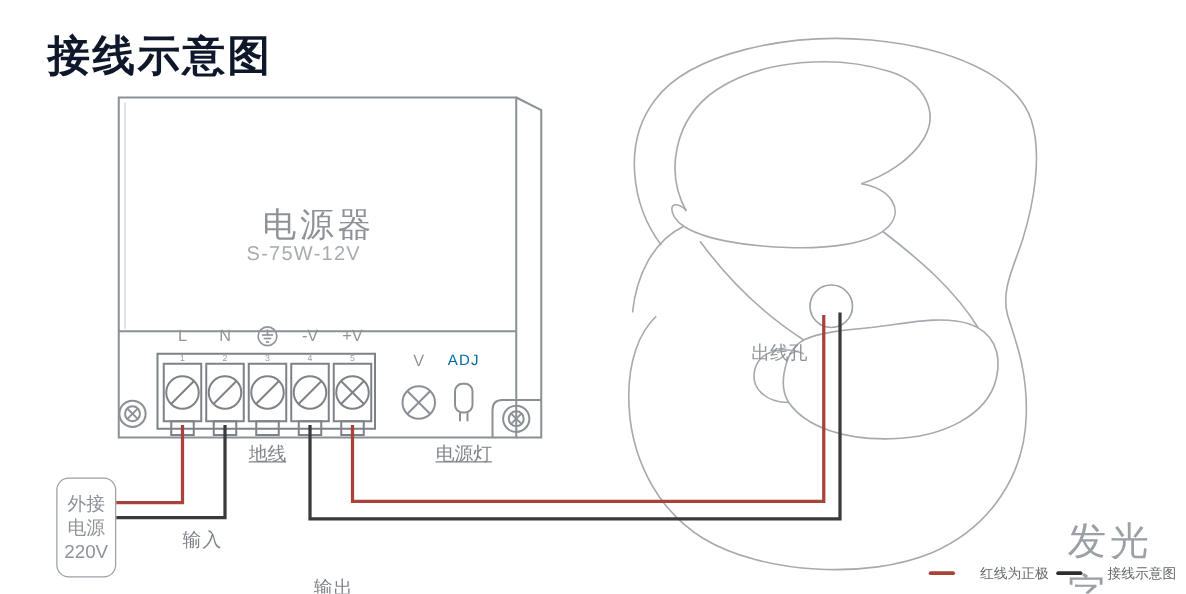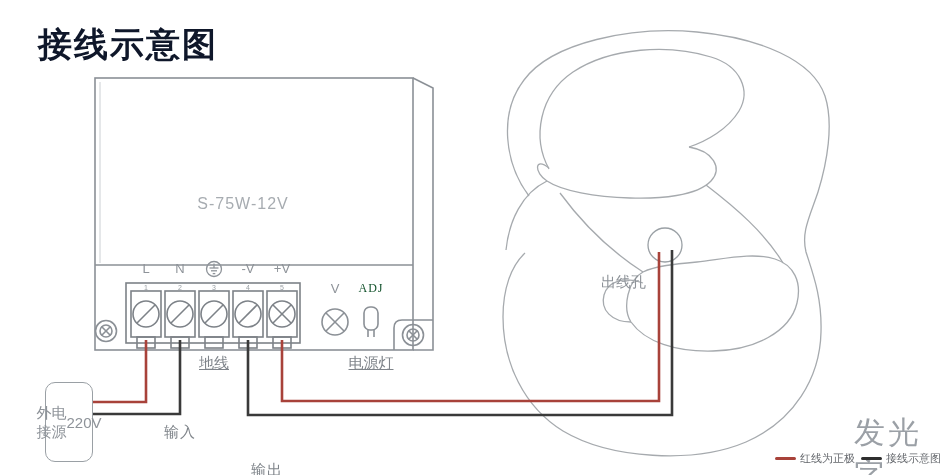--- a/index.html
+++ b/index.html
@@ -9,34 +9,34 @@
   }
   svg{position:absolute;left:0;top:0;}
   .abs{position:absolute;}
   .ctr{transform:translateX(-50%);}
   #title{left:38px;top:22px;font-size:34px;font-weight:bold;color:#0f172a;letter-spacing:2px;}
   #psu-name{left:255px;top:162px;font-size:27px;color:#8e9399;letter-spacing:3px;}
   #psu-model{left:243px;top:195px;font-size:16px;color:#a7acb1;letter-spacing:1px;}
   .term-lbl{top:261px;font-size:13px;color:#8e9399;}
   .term-num{top:284px;font-size:7px;color:#9aa0a5;}
   #v-label{left:335px;top:281px;font-size:13px;color:#8e9399;}
-  #adj-label{left:371px;top:281px;font-size:12px;color:#14532d;letter-spacing:1px;font-family:Liberation Serif, serif;}
+  #adj-label{left:371px;top:281px;font-size:12px;color:#0369a1;letter-spacing:1px;}
   #ground-label{left:214px;top:354px;font-size:15px;color:#7f848a;text-decoration:underline;}
   #lamp-label{left:371px;top:354px;font-size:15px;color:#7f848a;text-decoration:underline;}
-  #input-label{left:180px;top:423px;font-size:15px;color:#7f848a;letter-spacing:1px;}
+  #input-label{left:162px;top:423px;font-size:15px;color:#7f848a;letter-spacing:1px;}
   #output-label{left:267px;top:423px;font-size:15px;color:#7f848a;letter-spacing:1px;margin-top:38px;}
   #source-box{
     left:45px;top:382px;width:48px;height:80px;border:1.5px solid #9aa0a5;border-radius:10px;
-    box-sizing:border-box;display:flex;flex-direction:row;align-items:center;justify-content:center;
+    box-sizing:border-box;display:flex;flex-direction:column;align-items:center;justify-content:center;
     color:#8e9399;font-size:15px;line-height:19px;background:#fff;
   }
   #outlet-label{left:588px;top:244px;width:58px;text-align:right;font-size:15px;color:#8e9399;margin-top:29px;}
   #sign-name{left:854px;top:412px;font-size:31px;color:#9ba0a6;letter-spacing:3px;}
   #legend{left:0;top:451px;width:941px;display:flex;justify-content:flex-end;align-items:center;gap:6px;}
-  .legend-item{display:flex;align-items:center;gap:4px;}
+  .legend-item{display:flex;align-items:center;gap:20px;}
   .legend-swatch{width:21px;height:3.5px;border-radius:2px;}
   .legend-text{font-size:11px;color:#65686d;}
 </style>
 </head>
 <body>
 
 <div id="canvas">
 
   <svg width="949" height="475" viewBox="0 0 949 475">
 
@@ -140,20 +140,21 @@
     <g fill="none" stroke-width="2.6">
       <path d="M 146,340 L 146,402 L 93,402" stroke="#a8423a"></path>
       <path d="M 180,340 L 180,414 L 93,414" stroke="#3a3a3a"></path>
       <path d="M 248,340 L 248,415 L 672,415 L 672,250" stroke="#3a3a3a"></path>
       <path d="M 282,340 L 282,401 L 659,401 L 659,252" stroke="#a8423a"></path>
     </g>
   </svg>
 
   <div id="title" class="abs">接线示意图</div>
 
+  <div id="psu-name" class="abs ctr">电源器</div>
   <div id="psu-model" class="abs ctr">S-75W-12V</div>
 
   <div class="abs ctr term-lbl" style="left:146px">L</div>
   <div class="abs ctr term-lbl" style="left:180px">N</div>
   <div class="abs ctr term-lbl" style="left:248px">-V</div>
   <div class="abs ctr term-lbl" style="left:282px">+V</div>
 
   <div class="abs ctr term-num" style="left:146px">1</div>
   <div class="abs ctr term-num" style="left:180px">2</div>
   <div class="abs ctr term-num" style="left:214px">3</div>

